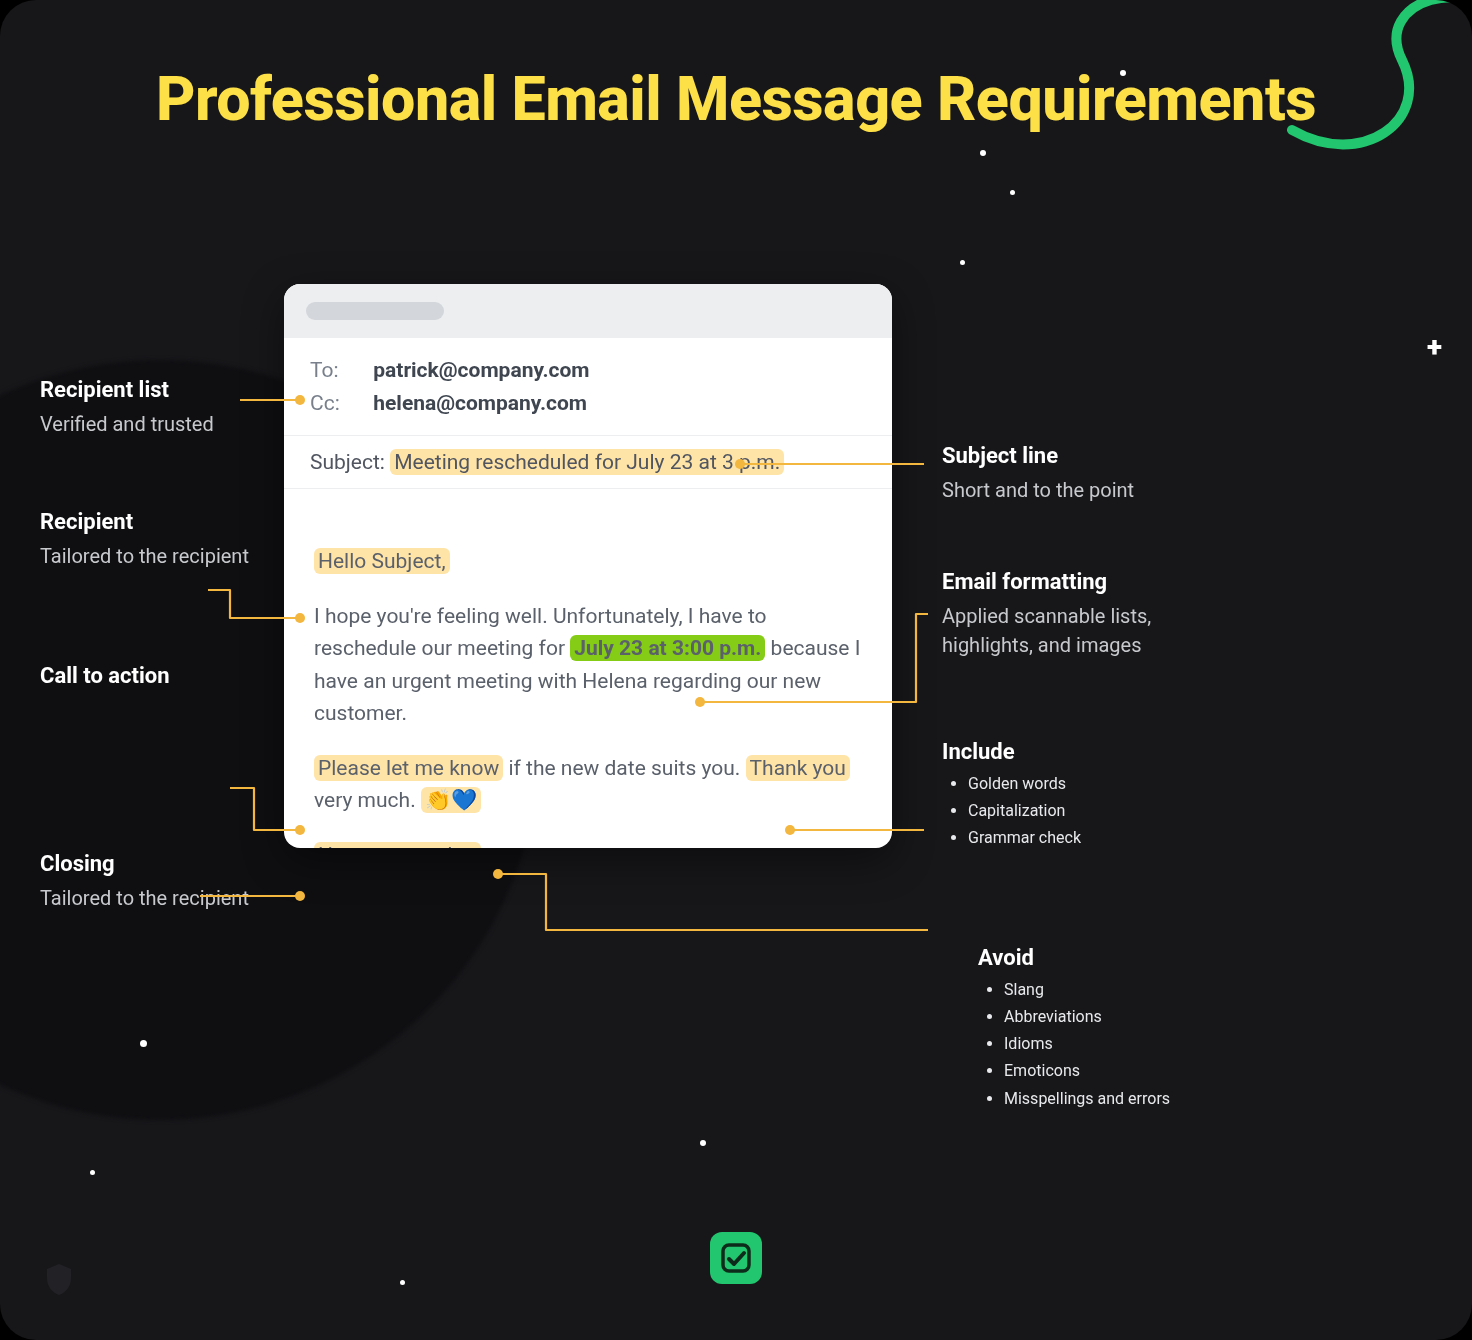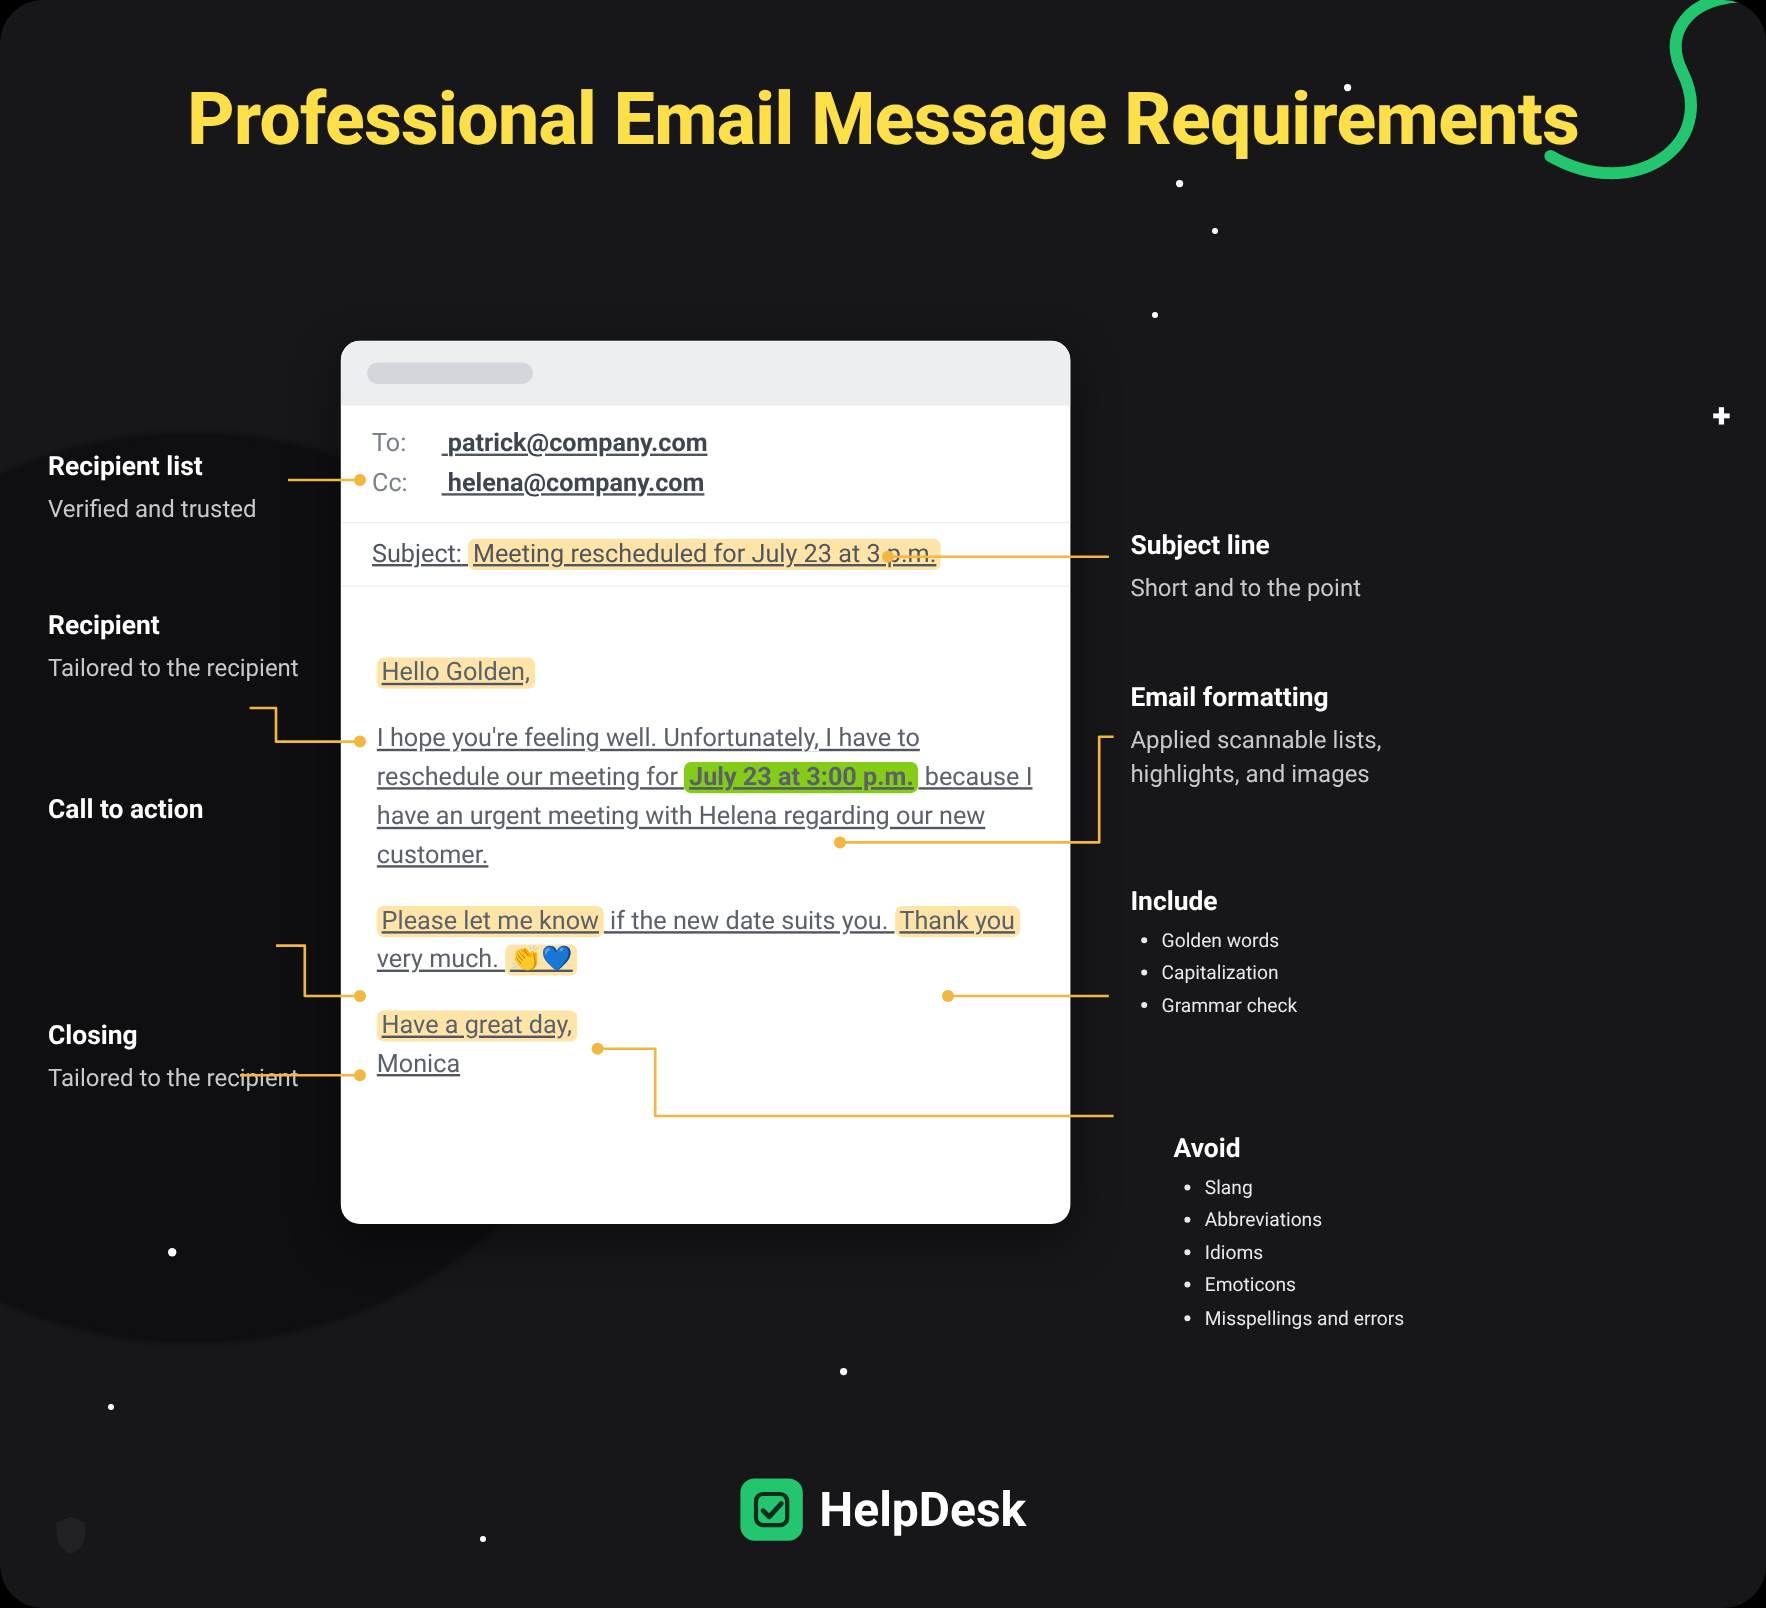--- a/index.html
+++ b/index.html
@@ -42,28 +42,27 @@
     font-size: 61px;
     font-weight: 800;
     line-height: 1.15;
     letter-spacing: -0.5px;
   }
 
   
   .email {
     position: absolute;
     left: 284px; top: 284px;
-    width: 608px; height: 736px;
+    width: 608px; height: 564px;
     background: #fff;
     border-radius: 16px;
     box-shadow: 0 12px 40px rgba(0,0,0,0.45);
     overflow: hidden;
     color: #505560;
     font-size: 21px;
-    text-decoration: underline;
   }
   .email .bar {
     height: 54px;
     background: #eceef0;
     display: flex; align-items: center;
     padding: 0 22px;
   }
   .email .bar .pill {
     width: 138px; height: 18px;
     background: #d3d6db;
@@ -181,21 +180,21 @@
       <div>
         <span class="label">Cc:</span>
         <span class="val">helena@company.com</span>
       </div>
     </div>
     <div class="subj">
       <span>Subject:</span>
       <span class="hl">Meeting rescheduled for July 23 at 3 p.m.</span>
     </div>
     <div class="body">
-      <p><span class="hl">Hello Golden,</span></p>
+      <p><span class="hl">Hello Subject,</span></p>
       <p>
         <span>I hope you're feeling well. Unfortunately, I have to reschedule our meeting for </span><span class="hlb">July 23 at 3:00 p.m.</span><span> because I have an urgent meeting with Helena regarding our new customer.</span>
       </p>
       <p>
         <span class="hl">Please let me know</span><span> if the new date suits you. </span><span class="hl">Thank you</span><span> very much. </span><span class="hl">👏💙</span>
       </p>
       <p>
         <span class="hl">Have a great day,</span><br>
         <span>Monica</span>
       </p>
@@ -278,20 +277,19 @@
     <circle cx="498" cy="874" r="5"></circle>
   </svg>
 
   <div class="footer">
     <div class="logo-mark">
       <svg width="32" height="32" viewBox="0 0 32 32">
         <rect x="3" y="3" width="26" height="26" rx="6" fill="none" stroke="#0d2b1a" stroke-width="3.5"></rect>
         <path d="M9 17 l5 5 l10 -11" fill="none" stroke="#0d2b1a" stroke-width="4" stroke-linecap="round" stroke-linejoin="round"></path>
       </svg>
     </div>
-    <span>HelpDesk</span>
   </div>
 
   <svg class="shield" viewBox="0 0 30 34">
     <path d="M15 2 L27 7 V16 C27 25 21 31 15 33 C9 31 3 25 3 16 V7 Z" fill="#2b2b30"></path>
   </svg>
 
 </div>
 
 </body></html>

